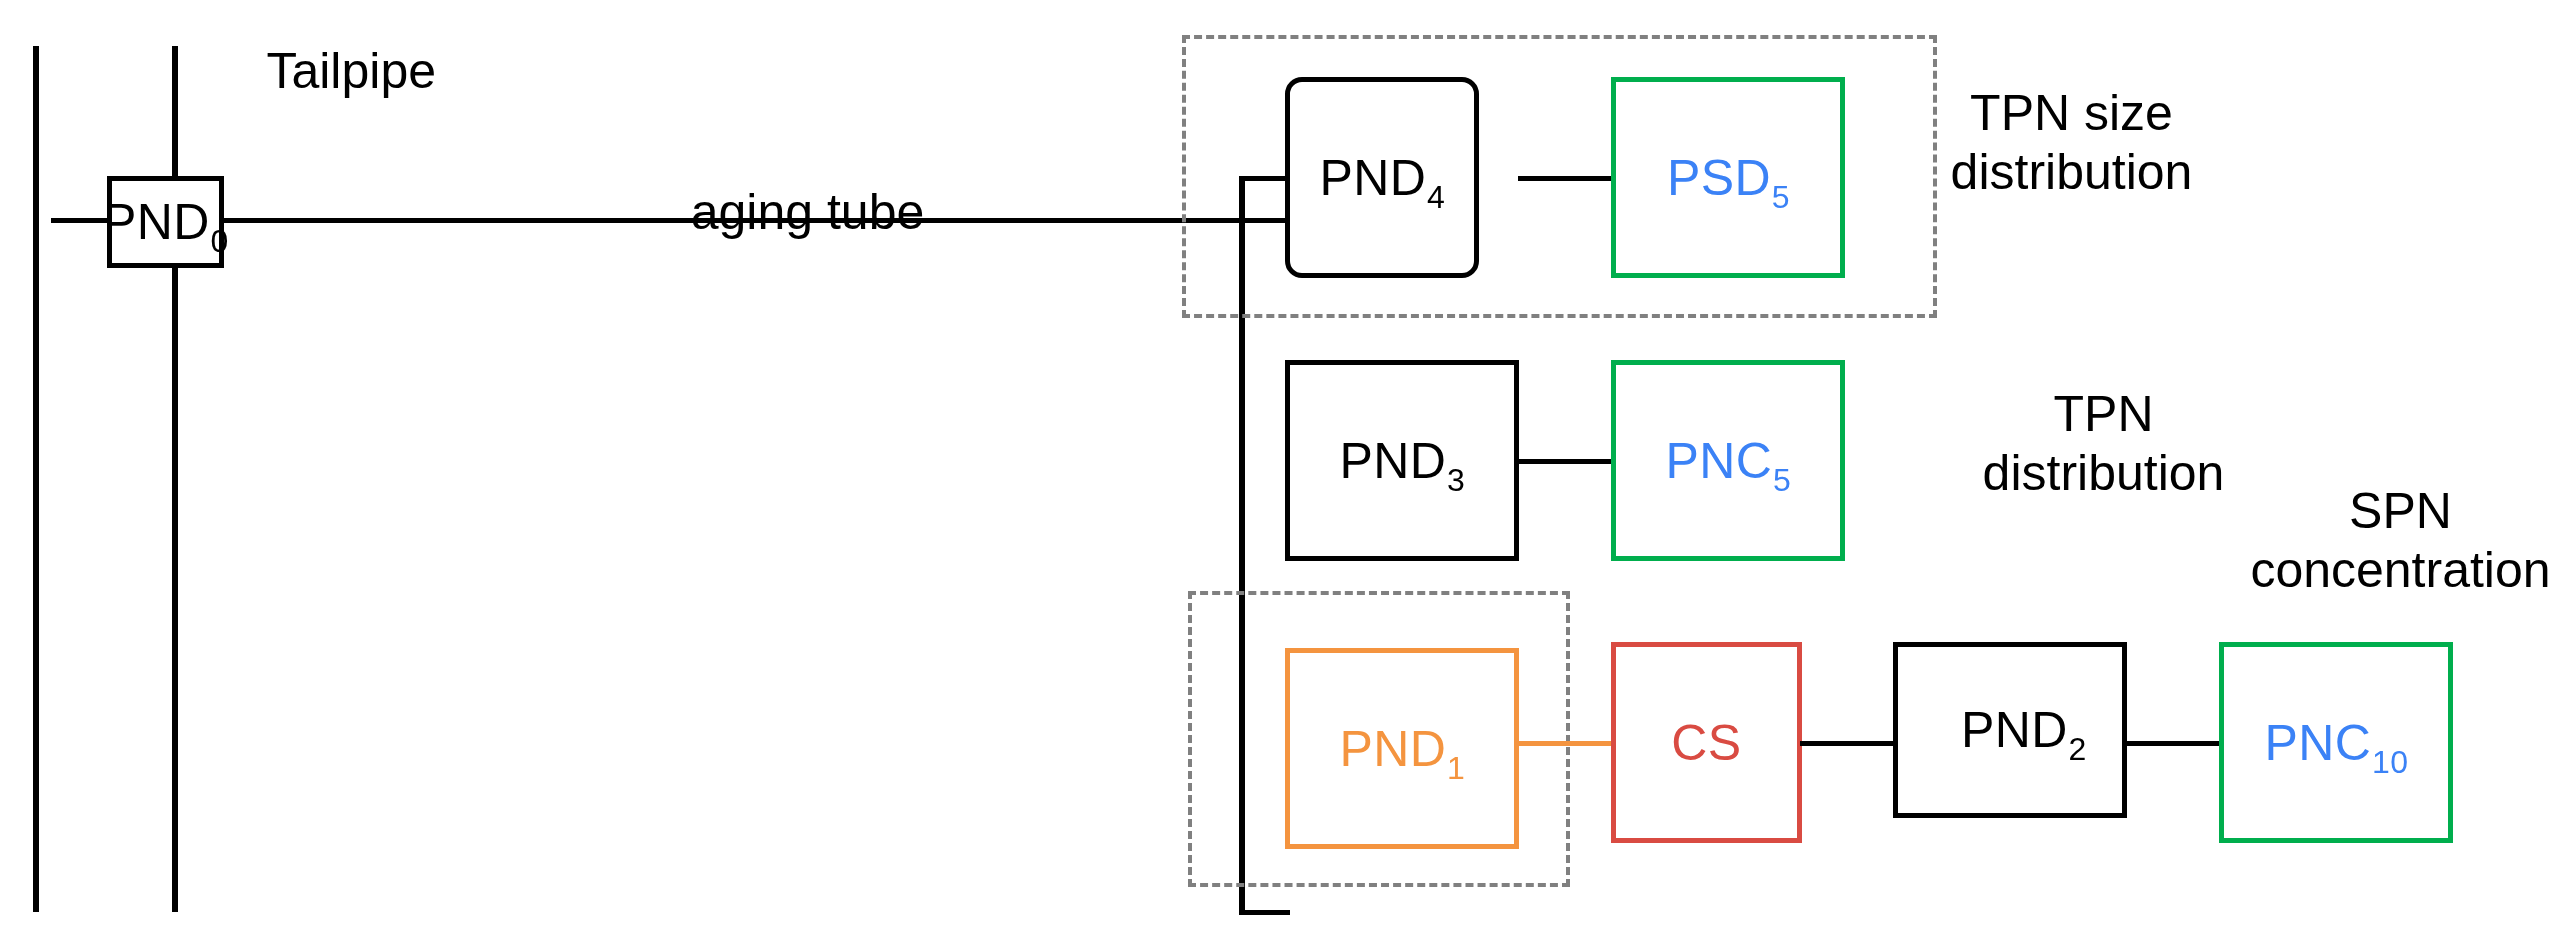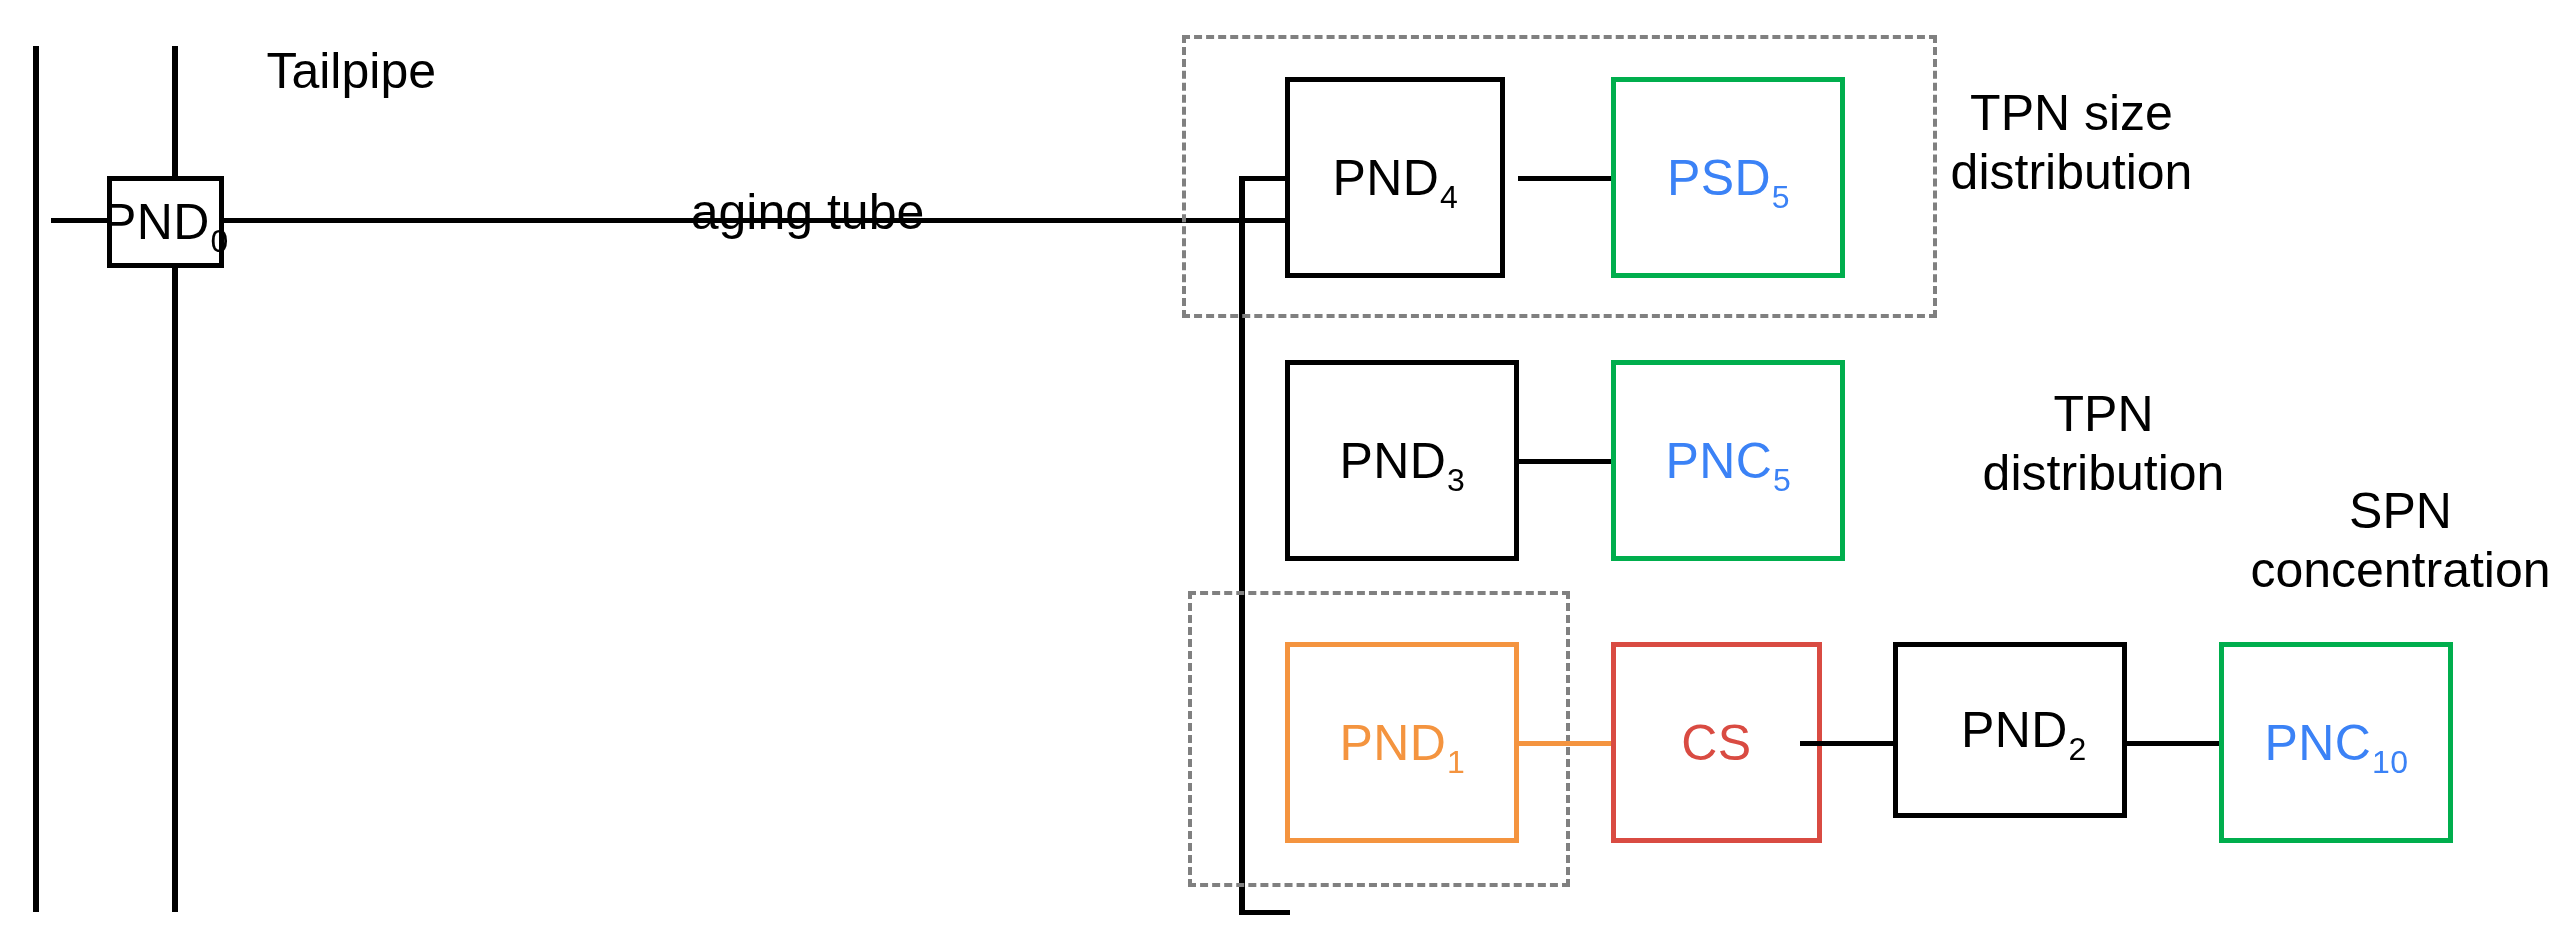--- a/index.html
+++ b/index.html
@@ -35,21 +35,21 @@
     background: #ffffff;
     display: flex;
     align-items: center;
     justify-content: center;
     color: #000000;
     font-size: 50px;
     line-height: 1;
     letter-spacing: 0.4px;
   }
   .node.green { border-color: #00AE4D; color: #3b82f6; }
-  .node.orange { border-color: #F4943F; color: #F4943F; }
+  .node.orange { border-color: #F4943F; color: #F4943F; margin-top: 6px; }
   .node.red { border-color: #D94B42; color: #D94B42; }
 
   .node .sub {
     font-size: 32px;
     vertical-align: baseline;
     position: relative;
     top: 13px;
     left: 0.8px;
   }
 
@@ -87,42 +87,42 @@
   <div class="line" style="left:1239px; top:176px; width:51px; height:4.8px;"></div>
 
   <div class="line" style="left:1239px; top:218px; width:51px; height:4.8px;"></div>
 
   <div class="line" style="left:1239px; top:910px; width:51px; height:4.8px;"></div>
 
   <div class="dashbox" style="left:1182px; top:35px; width:755px; height:283px;"></div>
 
   <div class="dashbox" style="left:1188px; top:591px; width:382px; height:296px;"></div>
 
-  <div class="node" style="left:1285px; top:77px; width:220px; height:201px;">
+  <div class="node" style="left:1285px; top:77px; width:194px; height:201px;border-radius:17px;">
     <span>PND<span class="sub">4</span></span>
   </div>
   <div class="line" style="left:1518px; top:176px; width:96px; height:4.8px;"></div>
   <div class="node green" style="left:1611px; top:77px; width:234px; height:201px;">
     <span>PSD<span class="sub">5</span></span>
   </div>
 
   <div class="node" style="left:1285px; top:360px; width:234px; height:201px;">
     <span>PND<span class="sub">3</span></span>
   </div>
   <div class="line" style="left:1518px; top:459px; width:96px; height:4.8px;"></div>
   <div class="node green" style="left:1611px; top:360px; width:234px; height:201px;">
     <span>PNC<span class="sub">5</span></span>
   </div>
 
   <div class="node orange" style="left:1285px; top:642px; width:234px; height:201px;">
     <span>PND<span class="sub">1</span></span>
   </div>
   <div class="line orange" style="left:1518px; top:910px; width:0px; height:0px;"></div>
   <div class="line orange" style="left:1518px; top:741px; width:96px; height:4.8px;"></div>
-  <div class="node red" style="left:1611px; top:642px; width:211px; height:201px;">
+  <div class="node red" style="left:1611px; top:642px; width:191px; height:201px;">
     <span>CS</span>
   </div>
   <div class="line" style="left:1800px; top:741px; width:96px; height:4.8px;"></div>
   <div class="node" style="left:1893px; top:642px; width:234px; height:176px;padding-left:27px;">
     <span>PND<span class="sub">2</span></span>
   </div>
   <div class="line" style="left:2126px; top:741px; width:96px; height:4.8px;"></div>
   <div class="node green" style="left:2219px; top:642px; width:234px; height:201px;">
     <span>PNC<span class="sub">10</span></span>
   </div>

